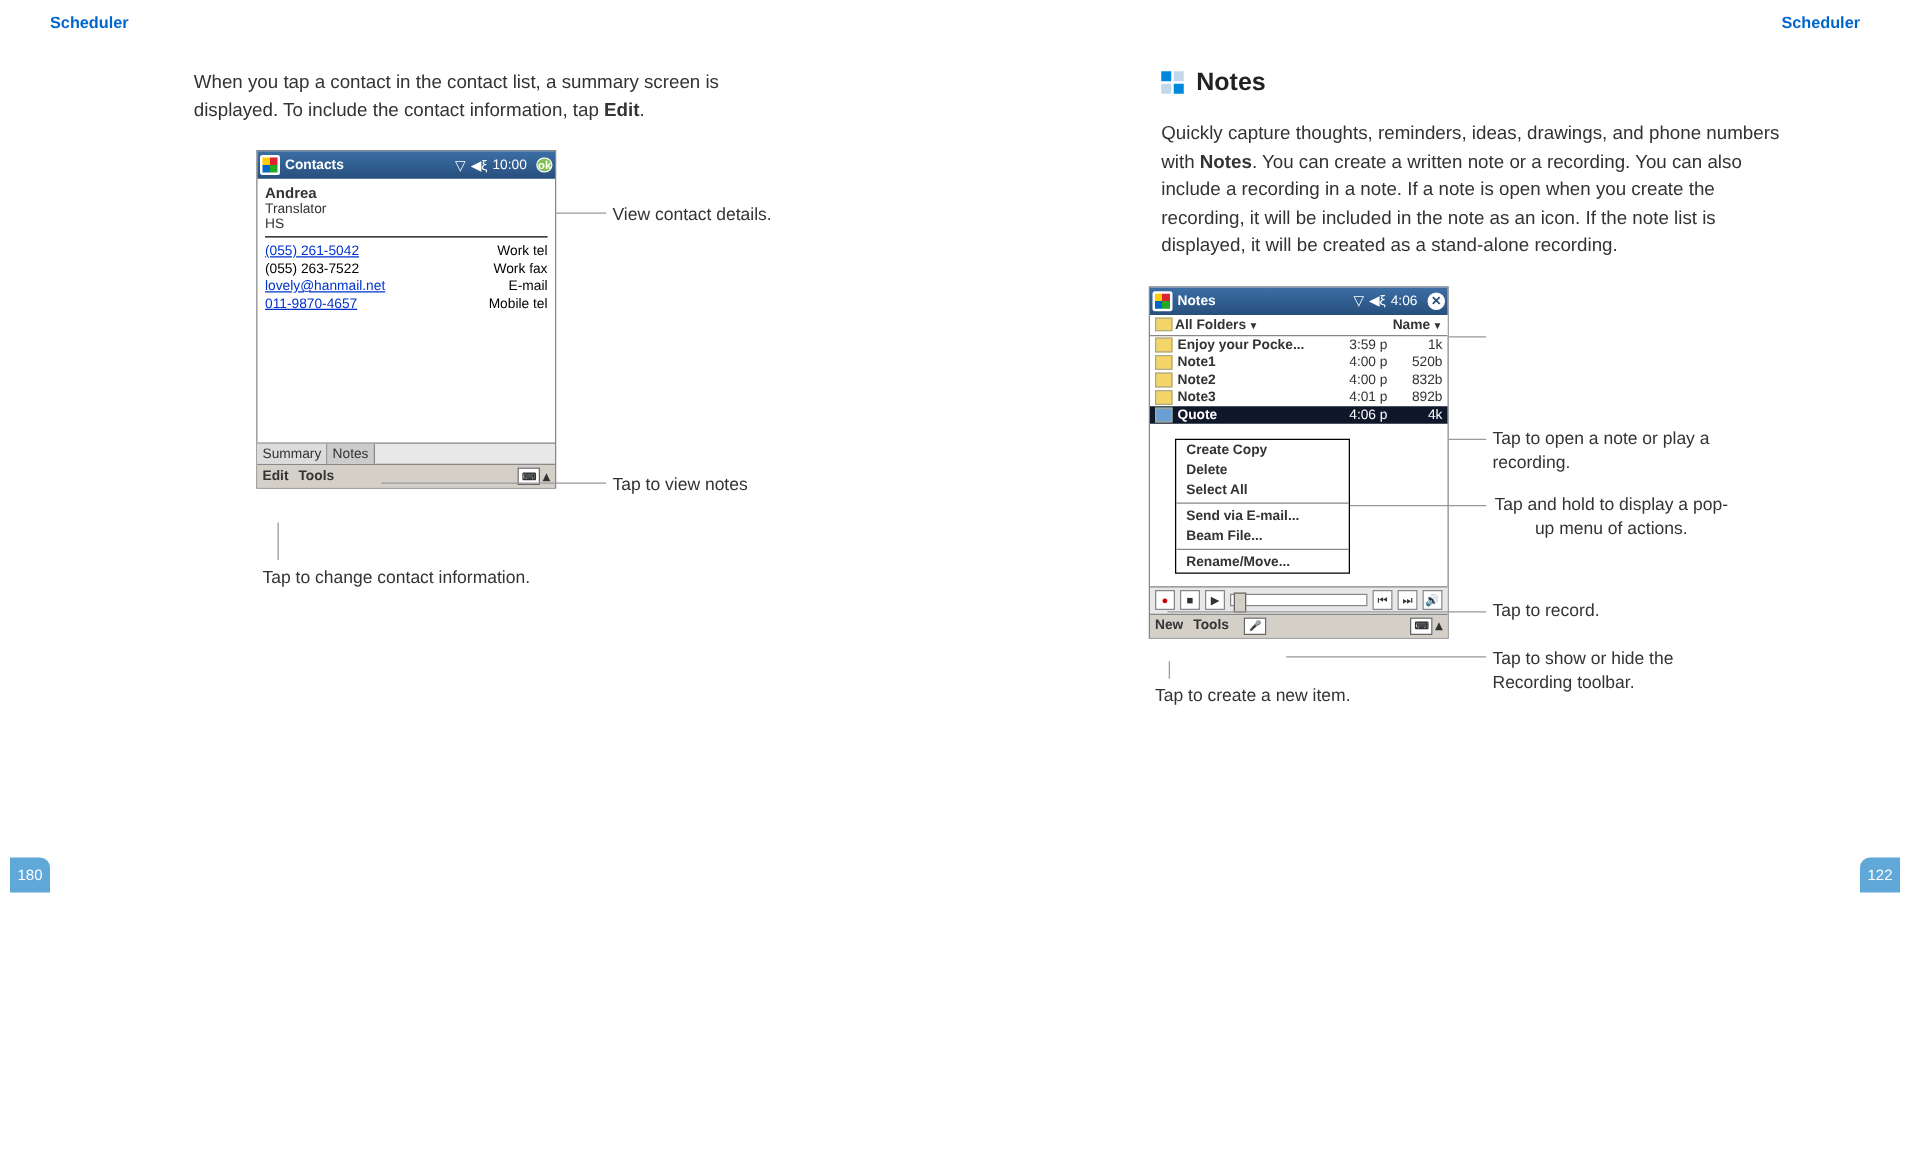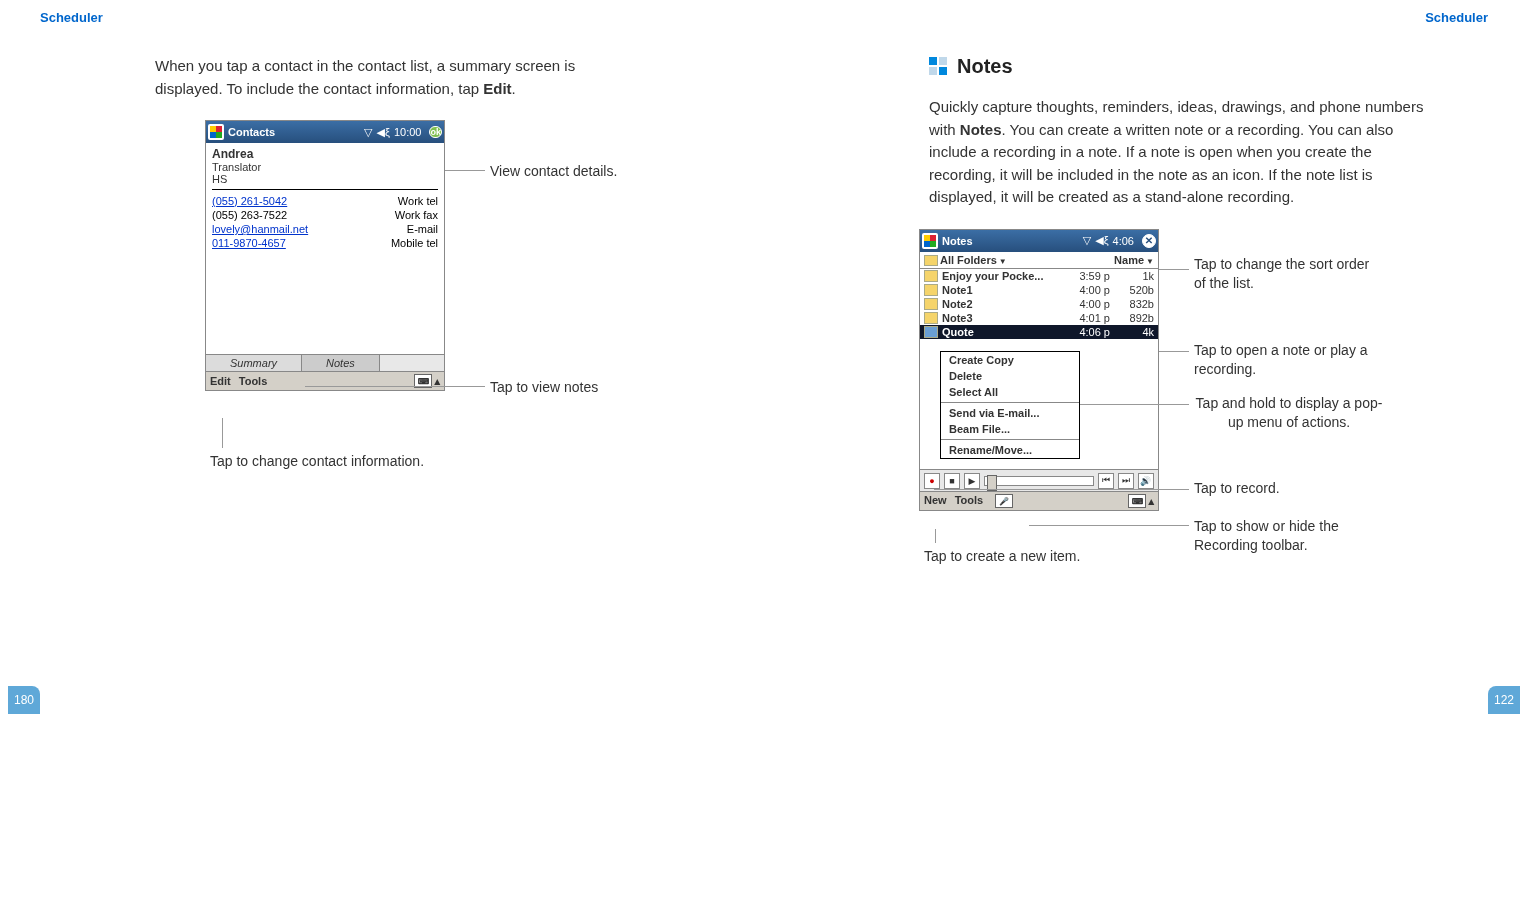--- a/index.html
+++ b/index.html
@@ -48,21 +48,21 @@
   .contact-name { font-weight: bold; font-size: 12px; }
   .contact-line { font-size: 11px; }
   .contact-divider { border-top: 1px solid #000; margin: 4px 0; }
   .contact-row { display: flex; justify-content: space-between; font-size: 11px; padding: 1px 0; }
   .contact-row .val { color: #0033cc; text-decoration: underline; }
   .contact-row .val.noline { text-decoration: none; color: #000; }
   .contact-row .lbl { color: #000; }
   .contact-body { height: 100px; }
   
   .tabstrip { background: #e8e8e8; border-top: 1px solid #888; display: flex; font-size: 11px; }
-  .tabstrip .tab { padding: 2px 24px; border-right: 1px solid #888; background: #dcdcdc; font-style: italic; }
+  .tabstrip .tab { padding: 2px 4px; border-right: 1px solid #888; background: #dcdcdc; }
   .tabstrip .tab.inactive { background: #ccc; }
   
   .bottombar { background: #d4d0c8; border-top: 1px solid #888; display: flex; justify-content: space-between; align-items: center; padding: 2px 4px; font-size: 11px; font-weight: bold; }
   .bottombar .tools { display: flex; gap: 8px; }
   .bottombar .kbd-icon { border: 1px solid #666; width: 18px; height: 14px; display: inline-flex; align-items: center; justify-content: center; font-size: 8px; background: #fff; }
   
   
   .notes-list-header { background: #fff; display: flex; justify-content: space-between; align-items: center; padding: 2px 4px; font-size: 11px; border-bottom: 1px solid #888; }
   .folder-icon { display: inline-block; width: 14px; height: 11px; background: #f5d46a; border: 1px solid #aa8; margin-right: 2px; vertical-align: middle; }
   .dropdown-arrow { font-size: 8px; margin-left: 2px; }
@@ -255,21 +255,20 @@
           <div class="tools">
             <span>New</span>
             <span>Tools</span>
             <span class="kbd-icon" style="margin-left:4px;">🎤</span>
           </div>
           <span style="display:flex;align-items:center;gap:2px;"><span class="kbd-icon">⌨</span>▴</span>
         </div>
       </div>
 
       <div class="callout-line" style="left:340px; top:40px; width:30px; height:1px;"></div>
-      <div class="callout" style="left:375px; top:26px; width:190px;">Tap to change the sort order of the list.</div>
 
       <div class="callout-line" style="left:340px; top:122px; width:30px; height:1px;"></div>
       <div class="callout" style="left:375px; top:112px; width:190px;">Tap to open a note or play a recording.</div>
 
       <div class="callout-line" style="left:258px; top:175px; width:112px; height:1px;"></div>
       <div class="callout" style="left:375px; top:165px; width:190px;text-align:center;">Tap and hold to display a pop-up menu of actions.</div>
 
       <div class="callout-line" style="left:115px; top:260px; width:255px; height:1px;"></div>
       <div class="callout" style="left:375px; top:250px;">Tap to record.</div>
 

